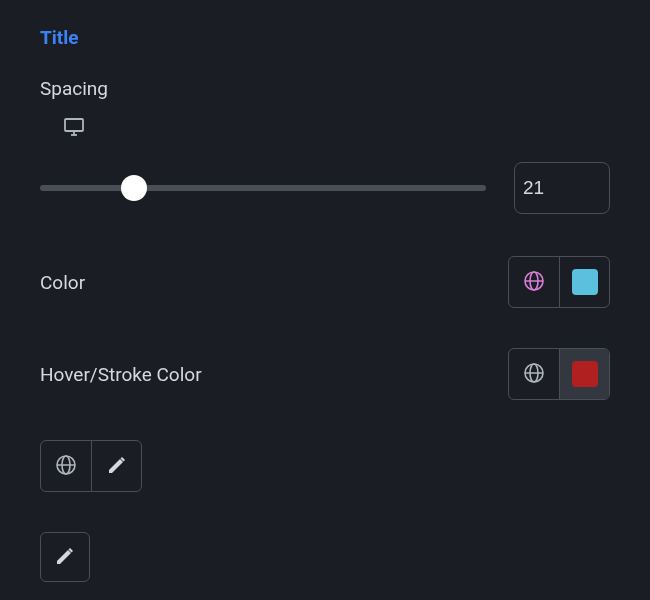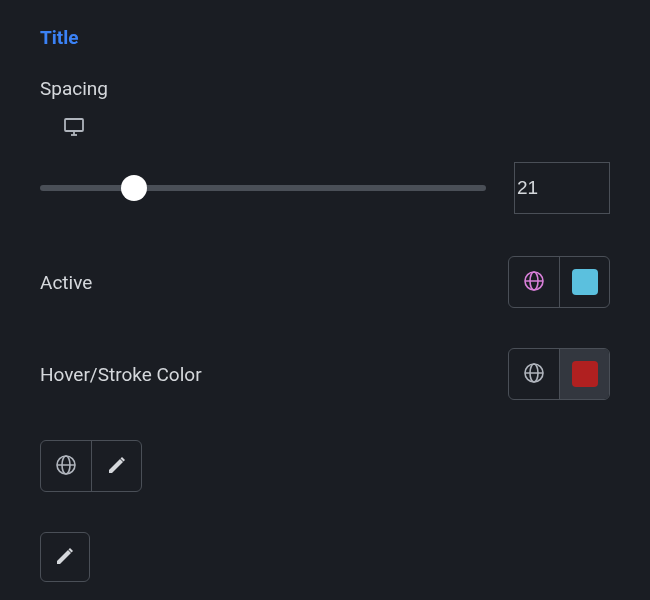--- a/index.html
+++ b/index.html
@@ -53,24 +53,24 @@
     height: 26px;
     background: #fff;
     border-radius: 50%;
     transform: translate(-50%, -50%);
   }
   .num-input {
     width: 96px;
     height: 52px;
     background: transparent;
     border: 1px solid #4a4f57;
-    border-radius: 0;
+    border-radius: 8px;
     color: #d5d8dc;
     font-size: 19px;
-    padding: 0 2px;
+    padding: 0 8px;
     outline: none;
   }
   .btn-group {
     display: flex;
     border: 1px solid #4a4f57;
     border-radius: 6px;
     overflow: hidden;
   }
   .btn {
     width: 50px;
@@ -120,21 +120,21 @@
 </div>
 
 <div class="slider-row">
   <div class="slider">
     <div class="slider-thumb" id="slider-thumb" style="left: 21%;"></div>
   </div>
   <input class="num-input" type="text" value="21" style="">
 </div>
 
 <div class="row">
-  <div class="label">Active</div>
+  <div class="label">Color</div>
   <div class="btn-group">
     <button class="btn">
       <span>
         <svg width="22" height="22" viewBox="0 0 22 22" fill="none" stroke-width="1.6" id="globe-color" stroke="#d87fd8">
           <circle cx="11" cy="11" r="9"></circle>
           <ellipse cx="11" cy="11" rx="4" ry="9"></ellipse>
           <line x1="2" y1="11" x2="20" y2="11"></line>
         </svg>
       </span>
     </button>

